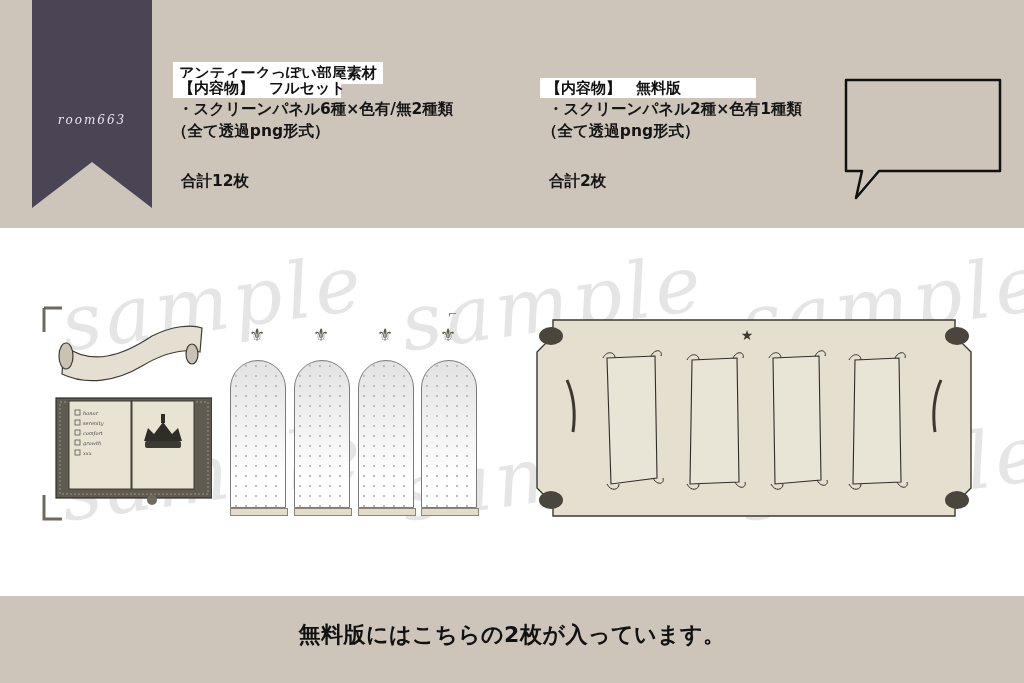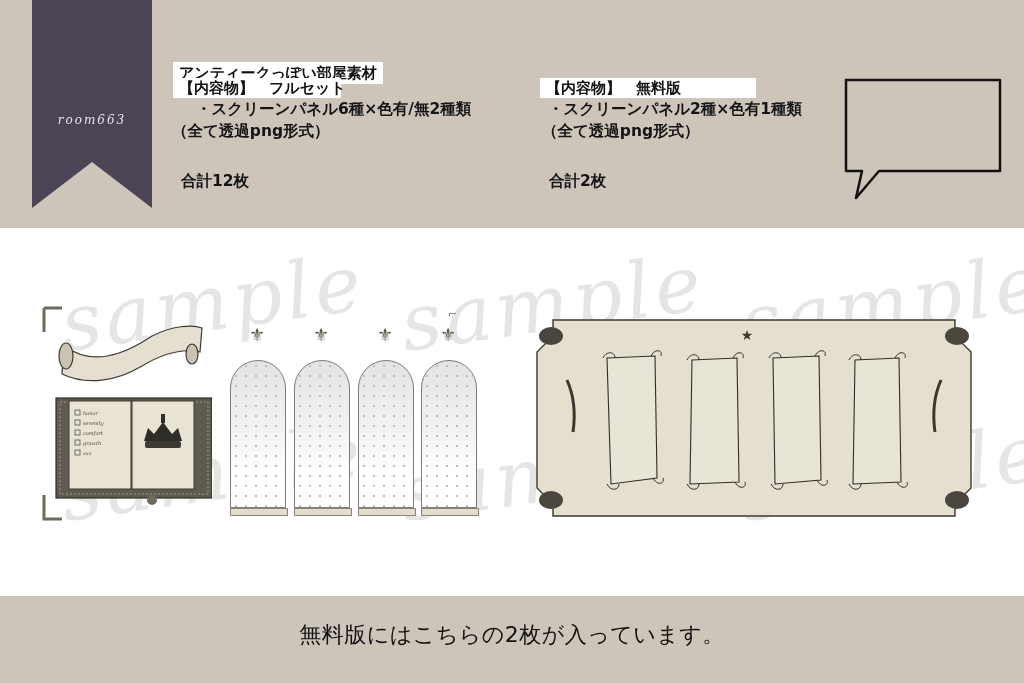--- a/index.html
+++ b/index.html
@@ -14,21 +14,21 @@
     .ribbon-text { position: absolute; left: 0; top: 113px; width: 120px; text-align: center;
       font-family: "DejaVu Serif", serif; font-style: italic; font-size: 12px; letter-spacing: 2px; color: #e8e4ee; }
 
     .label-box { position: absolute; background: #ffffff; font-weight: bold; font-size: 15px; line-height: 20px; padding: 0 6px; white-space: nowrap; }
     .body-text { position: absolute; font-weight: bold; font-size: 15.5px; line-height: 21px; white-space: nowrap; color: #151515; }
 
     .bubble { position: absolute; left: 843px; top: 77px; width: 160px; height: 125px; }
     .bubble svg { position: absolute; left: 0; top: 0; }
     .bubble-text { position: absolute; left: 0; top: 28px; width: 158px; text-align: center; font-weight: bold; font-size: 28px; color: #111; letter-spacing: 1px; }
 
-    .footer-text { position: absolute; left: 0; top: 620px; width: 1024px; text-align: center; font-weight: normal; font-size: 22px; color: #111; letter-spacing: 0.5px; }
+    .footer-text { position: absolute; left: 0; top: 620px; width: 1024px; text-align: center; font-weight: bold; font-size: 22px; color: #111; letter-spacing: 0.5px; }
 
     
     .preview { position: absolute; left: 0; top: 228px; width: 1024px; height: 368px; background: #ffffff; overflow: hidden; }
     .watermark { position: absolute; font-family: "DejaVu Serif", serif; font-style: italic; font-size: 78px; color: rgba(160,160,160,0.28); transform: rotate(-8deg); white-space: nowrap; letter-spacing: 4px; pointer-events: none; }
 
     .left-card { position: absolute; left: 42px; top: 78px; width: 170px; height: 215px; }
     .screen-set { position: absolute; left: 228px; top: 96px; }
     .panel { position: absolute; width: 56px; height: 156px; border: 1.2px solid #7a7a7a; border-radius: 28px 28px 0 0;
       background: linear-gradient(#dcdcdc 0%, #ececec 35%, #ffffff 75%);
       background-image: radial-gradient(circle, #bdbdbd 1px, transparent 1.5px), linear-gradient(#e3e3e3 0%, #f2f2f2 45%, #ffffff 80%);
@@ -47,21 +47,21 @@
 <div class="ribbon">
   <svg width="120" height="208" viewBox="0 0 120 208">
     <polygon points="0,0 120,0 120,208 60,162 0,208" fill="#4a4455"></polygon>
   </svg>
   <div class="ribbon-text">room663</div>
 </div>
 
 <div class="label-box" style="left:173px; top:33px; font-size:15px; line-height:22px;margin-top:29px;">アンティークっぽい部屋素材</div>
 
 <div class="label-box" style="left:173px; top:78px; width:168px;">【内容物】　フルセット</div>
-<div class="body-text" style="left:178px; top:99px;margin-left:18px;">・スクリーンパネル6種×色有/無2種類</div>
+<div class="body-text" style="left:178px; top:99px;">・スクリーンパネル6種×色有/無2種類</div>
 <div class="body-text" style="left:172px; top:121px;">（全て透過png形式）</div>
 <div class="body-text" style="left:181px; top:171px;">合計12枚</div>
 
 <div class="label-box" style="left:540px; top:78px; width:216px;">【内容物】　無料版</div>
 <div class="body-text" style="left:548px; top:99px;">・スクリーンパネル2種×色有1種類</div>
 <div class="body-text" style="left:542px; top:121px;">（全て透過png形式）</div>
 <div class="body-text" style="left:549px; top:171px;">合計2枚</div>
 
 <div class="bubble">
   <svg width="160" height="125" viewBox="0 0 160 125">

